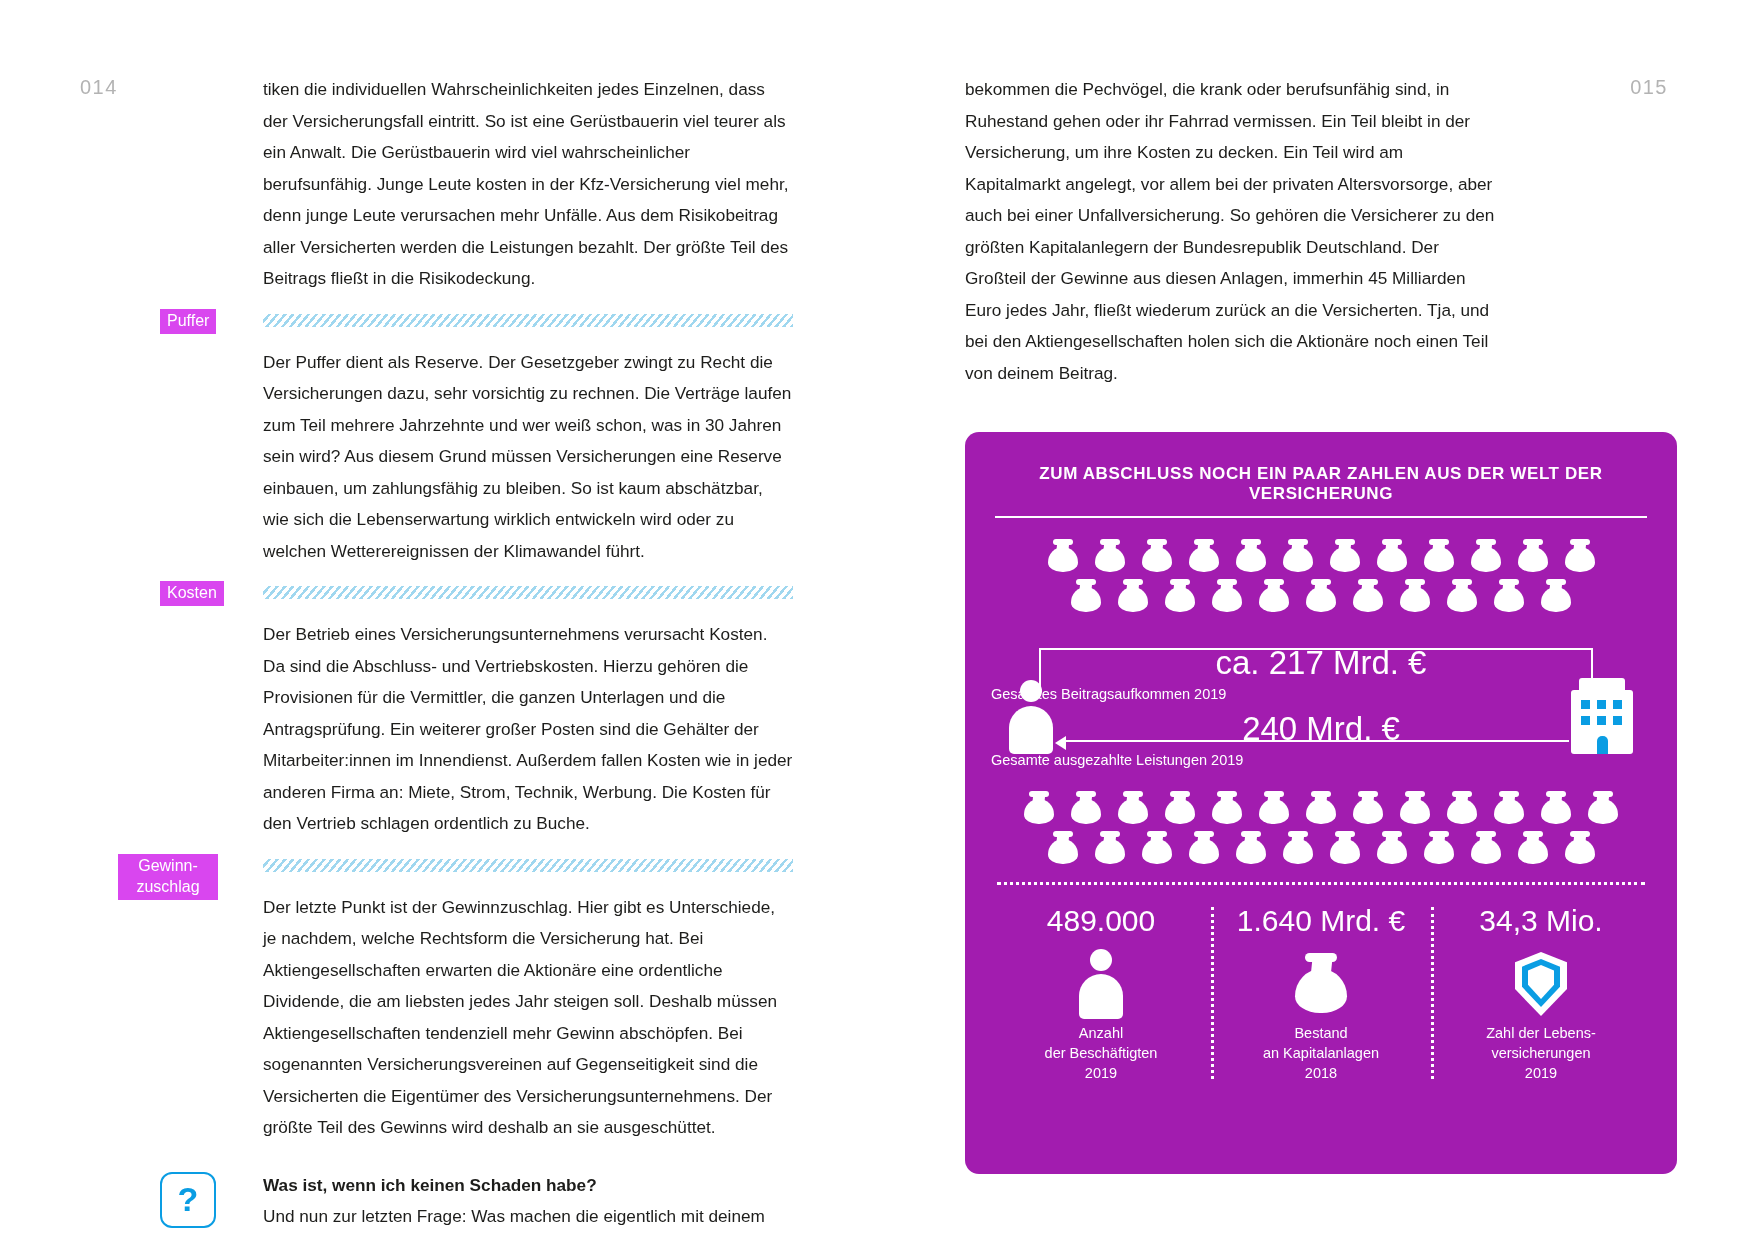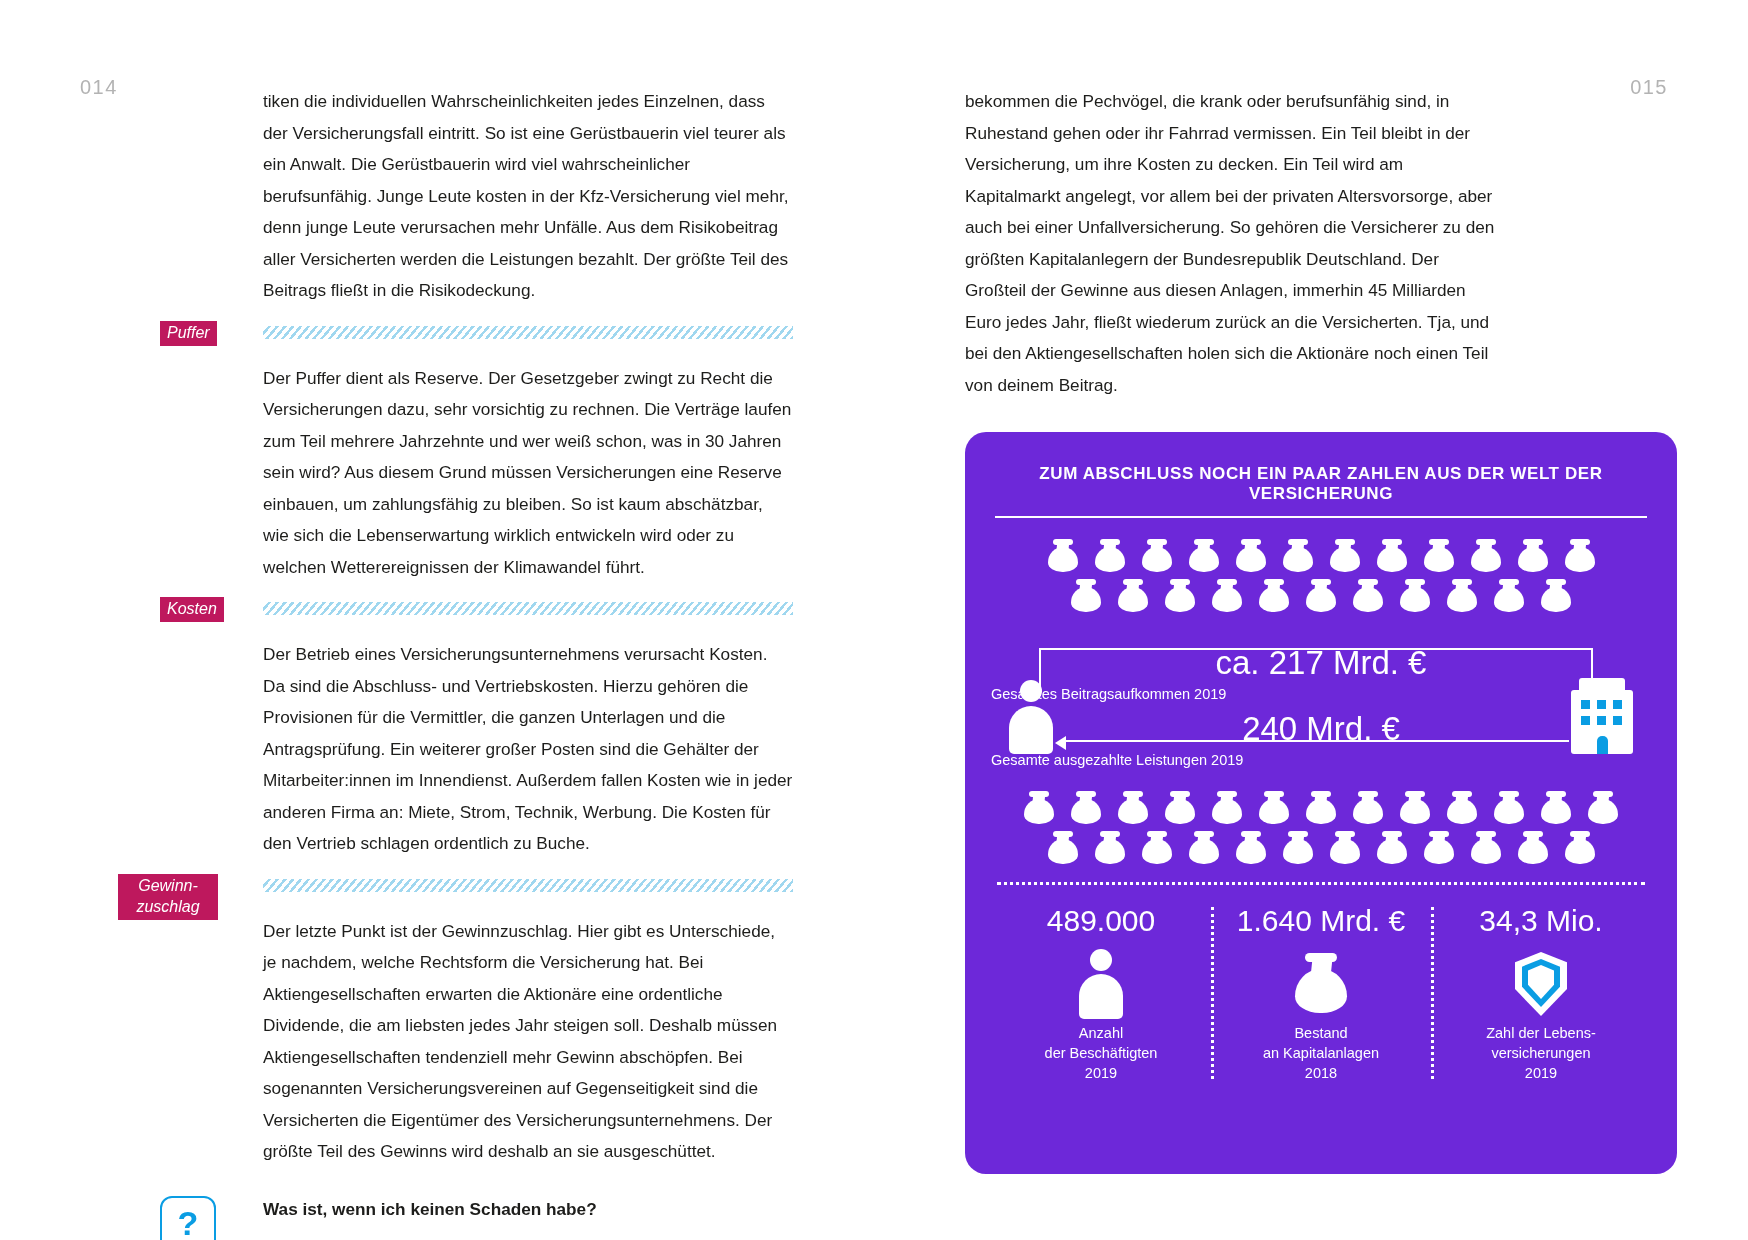--- a/index.html
+++ b/index.html
@@ -29,41 +29,40 @@
     position:absolute;
     width:530px;
     font-size:17.2px;
     line-height:31.5px;
     color:#1d1d1b;
     text-align:left;
   }
   .col.left{left:263px;top:74px;}
   .col.right{left:965px;top:74px;}
 
-  .col p{margin:12px 0 0 0;}
+  .col p{margin:0 0 0 0;}
   .para{margin-bottom:0;}
 
   
   .marker-row{
     position:relative;
     height:30px;
     margin:14px 0 8px 0;
   }
   .marker-label{
     position:absolute;
     left:-103px;
     top:0;
-    background:#be185d;
+    background:#d946ef;
     color:#ffffff;
     font-size:16px;
     line-height:22px;
     padding:1px 7px 2px 7px;
     white-space:nowrap;
     text-align:right;
-    font-style:italic;
   }
   .marker-label.two-line{
     left:-145px;
     text-align:center;
     width:86px;
   }
   .marker-rule{
     position:absolute;
     left:0;right:0;
     top:5px;
@@ -93,22 +92,22 @@
   }
   .q-head{font-weight:700;margin:0;}
 
   
   .info{
     position:absolute;
     left:965px;
     top:432px;
     width:712px;
     height:742px;
-    background:#6d28d9;
-    border-radius:21px;
+    background:#a21caf;
+    border-radius:14px;
     color:#ffffff;
     box-sizing:border-box;
     padding:26px 26px 22px 26px;
   }
   .info-title{
     font-size:17px;
     font-weight:700;
     letter-spacing:.6px;
     text-align:center;
     margin:6px 0 0 0;

